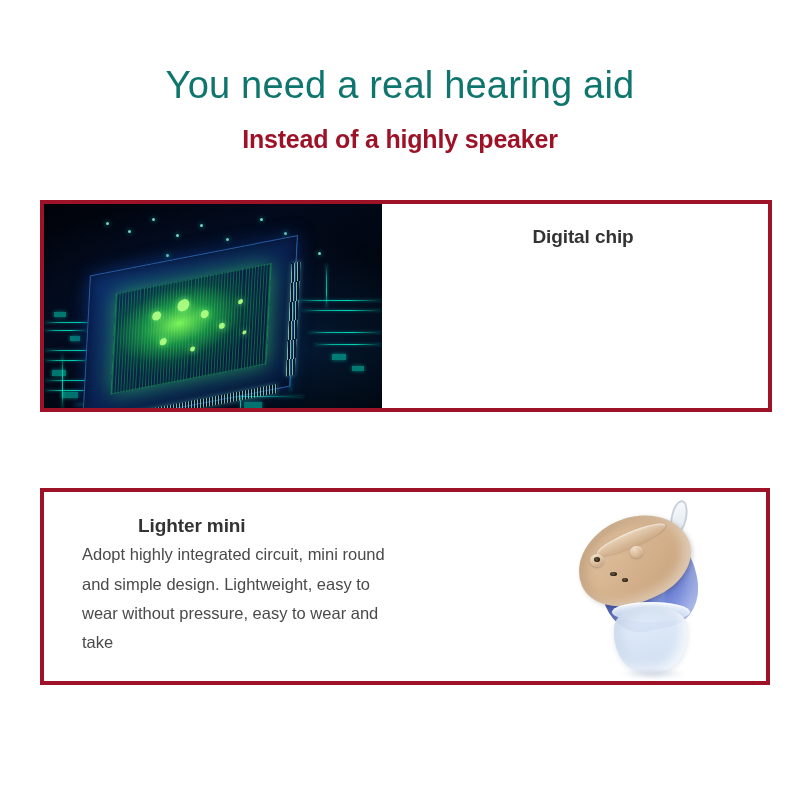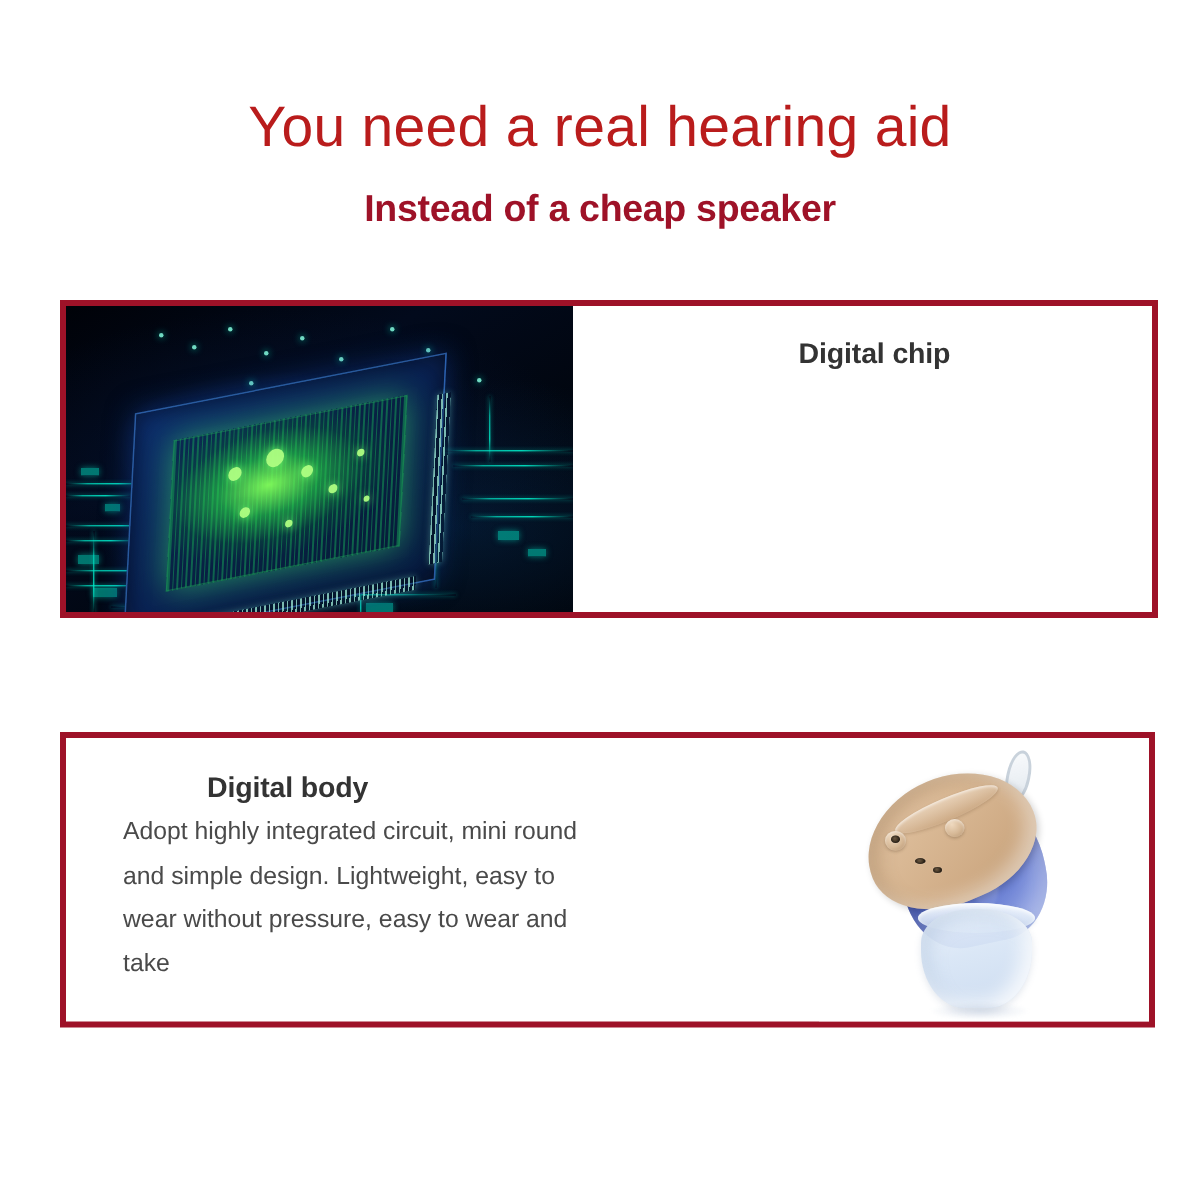--- a/index.html
+++ b/index.html
@@ -22,21 +22,21 @@
   
   .headline {
     position: absolute;
     top: 62px;
     left: 0;
     width: 800px;
     text-align: center;
     font-size: 38px;
     font-weight: 300;
     letter-spacing: 0.2px;
-    color: #b91c1c;
+    color: #0f766e;
     line-height: 1.25;
     white-space: nowrap;
   }
 
   .subheadline {
     position: absolute;
     top: 124px;
     left: 0;
     width: 800px;
     text-align: center;
@@ -319,21 +319,21 @@
     filter: blur(1px);
   }
 </style>
 </head>
 <body>
 
 <div class="page">
 
   <div class="headline">You need a real hearing aid</div>
 
-  <div class="subheadline">Instead of a cheap speaker</div>
+  <div class="subheadline">Instead of a highly speaker</div>
 
   <div class="card" id="card-chip">
 
     <div class="photo-pane">
       <div class="pcb"></div>
 
       <div class="trace" style="left:0;   top:118px; width:58px;"></div>
       <div class="trace" style="left:0;   top:126px; width:44px;"></div>
       <div class="trace" style="left:0;   top:146px; width:62px;"></div>
       <div class="trace" style="left:0;   top:156px; width:50px;"></div>
@@ -390,21 +390,21 @@
     </div>
 
     <div class="text-pane-right">
       <div class="card-heading">Digital chip</div>
     </div>
   </div>
 
   <div class="card" id="card-body">
 
     <div class="text-pane-left">
-      <div class="card-heading">Digital body</div>
+      <div class="card-heading">Lighter mini</div>
       <div class="card-body-text">Adopt highly integrated circuit, mini round and simple design. Lightweight, easy to wear without pressure, easy to wear and take</div>
     </div>
 
     <div class="product-pane">
       <div class="aid">
         <div class="aid-cord"></div>
         <div class="aid-cord-stem"></div>
         <div class="aid-shell"></div>
         <div class="aid-shell-hi"></div>
         <div class="aid-face"></div>

